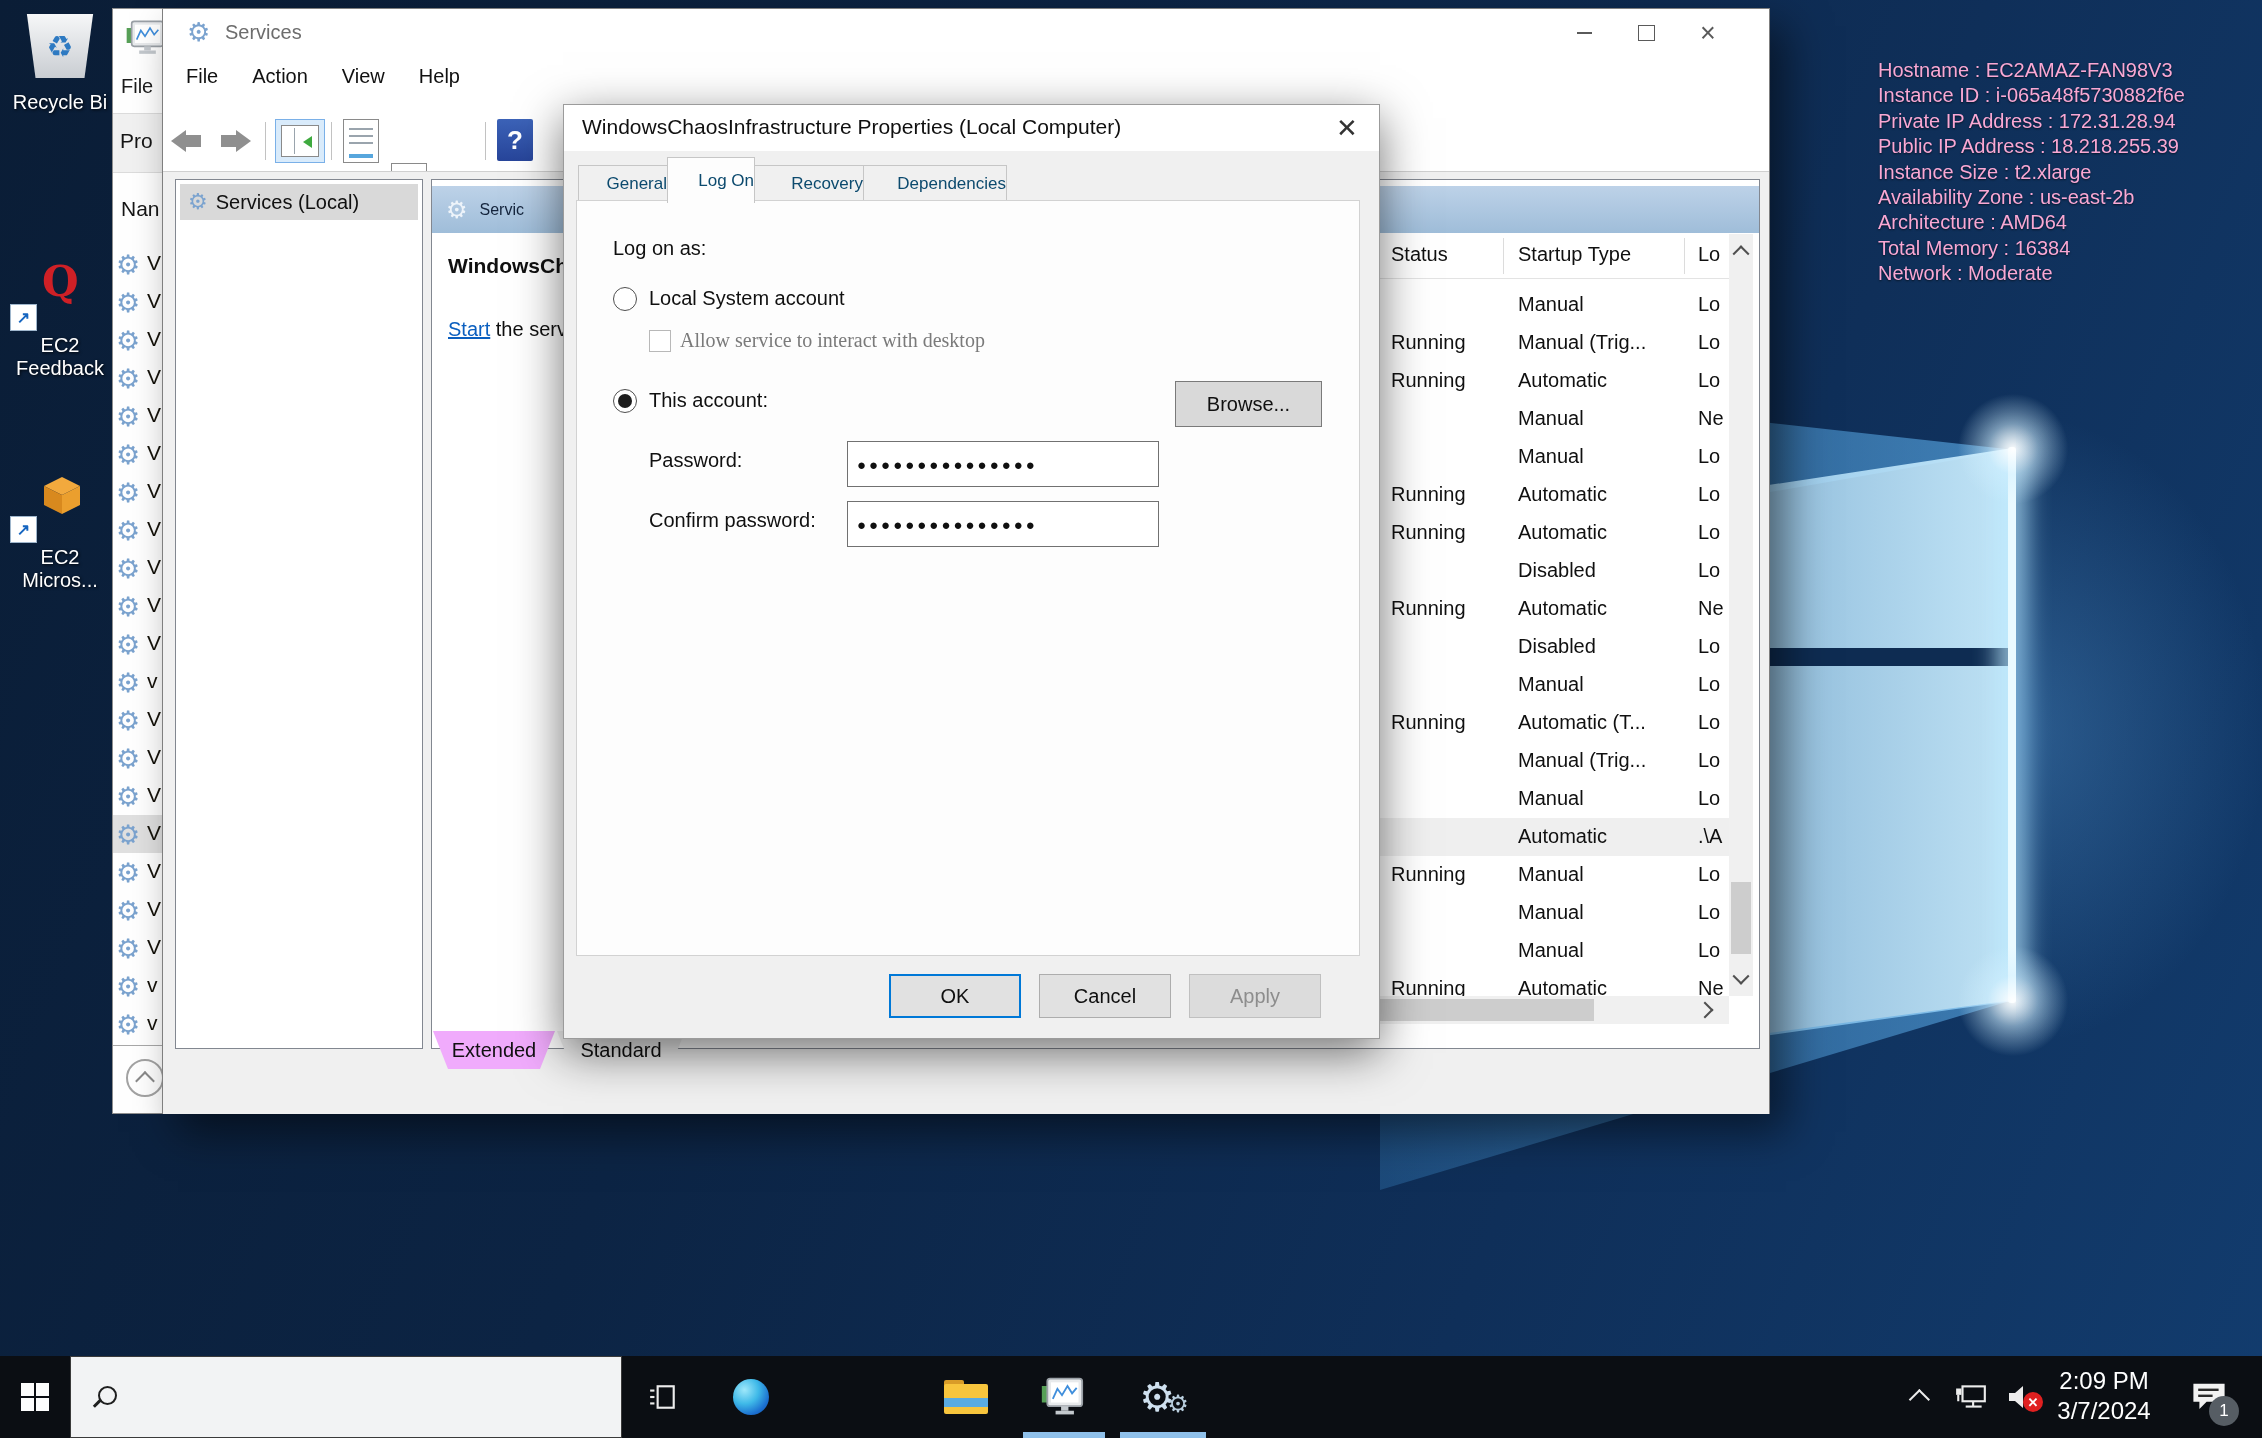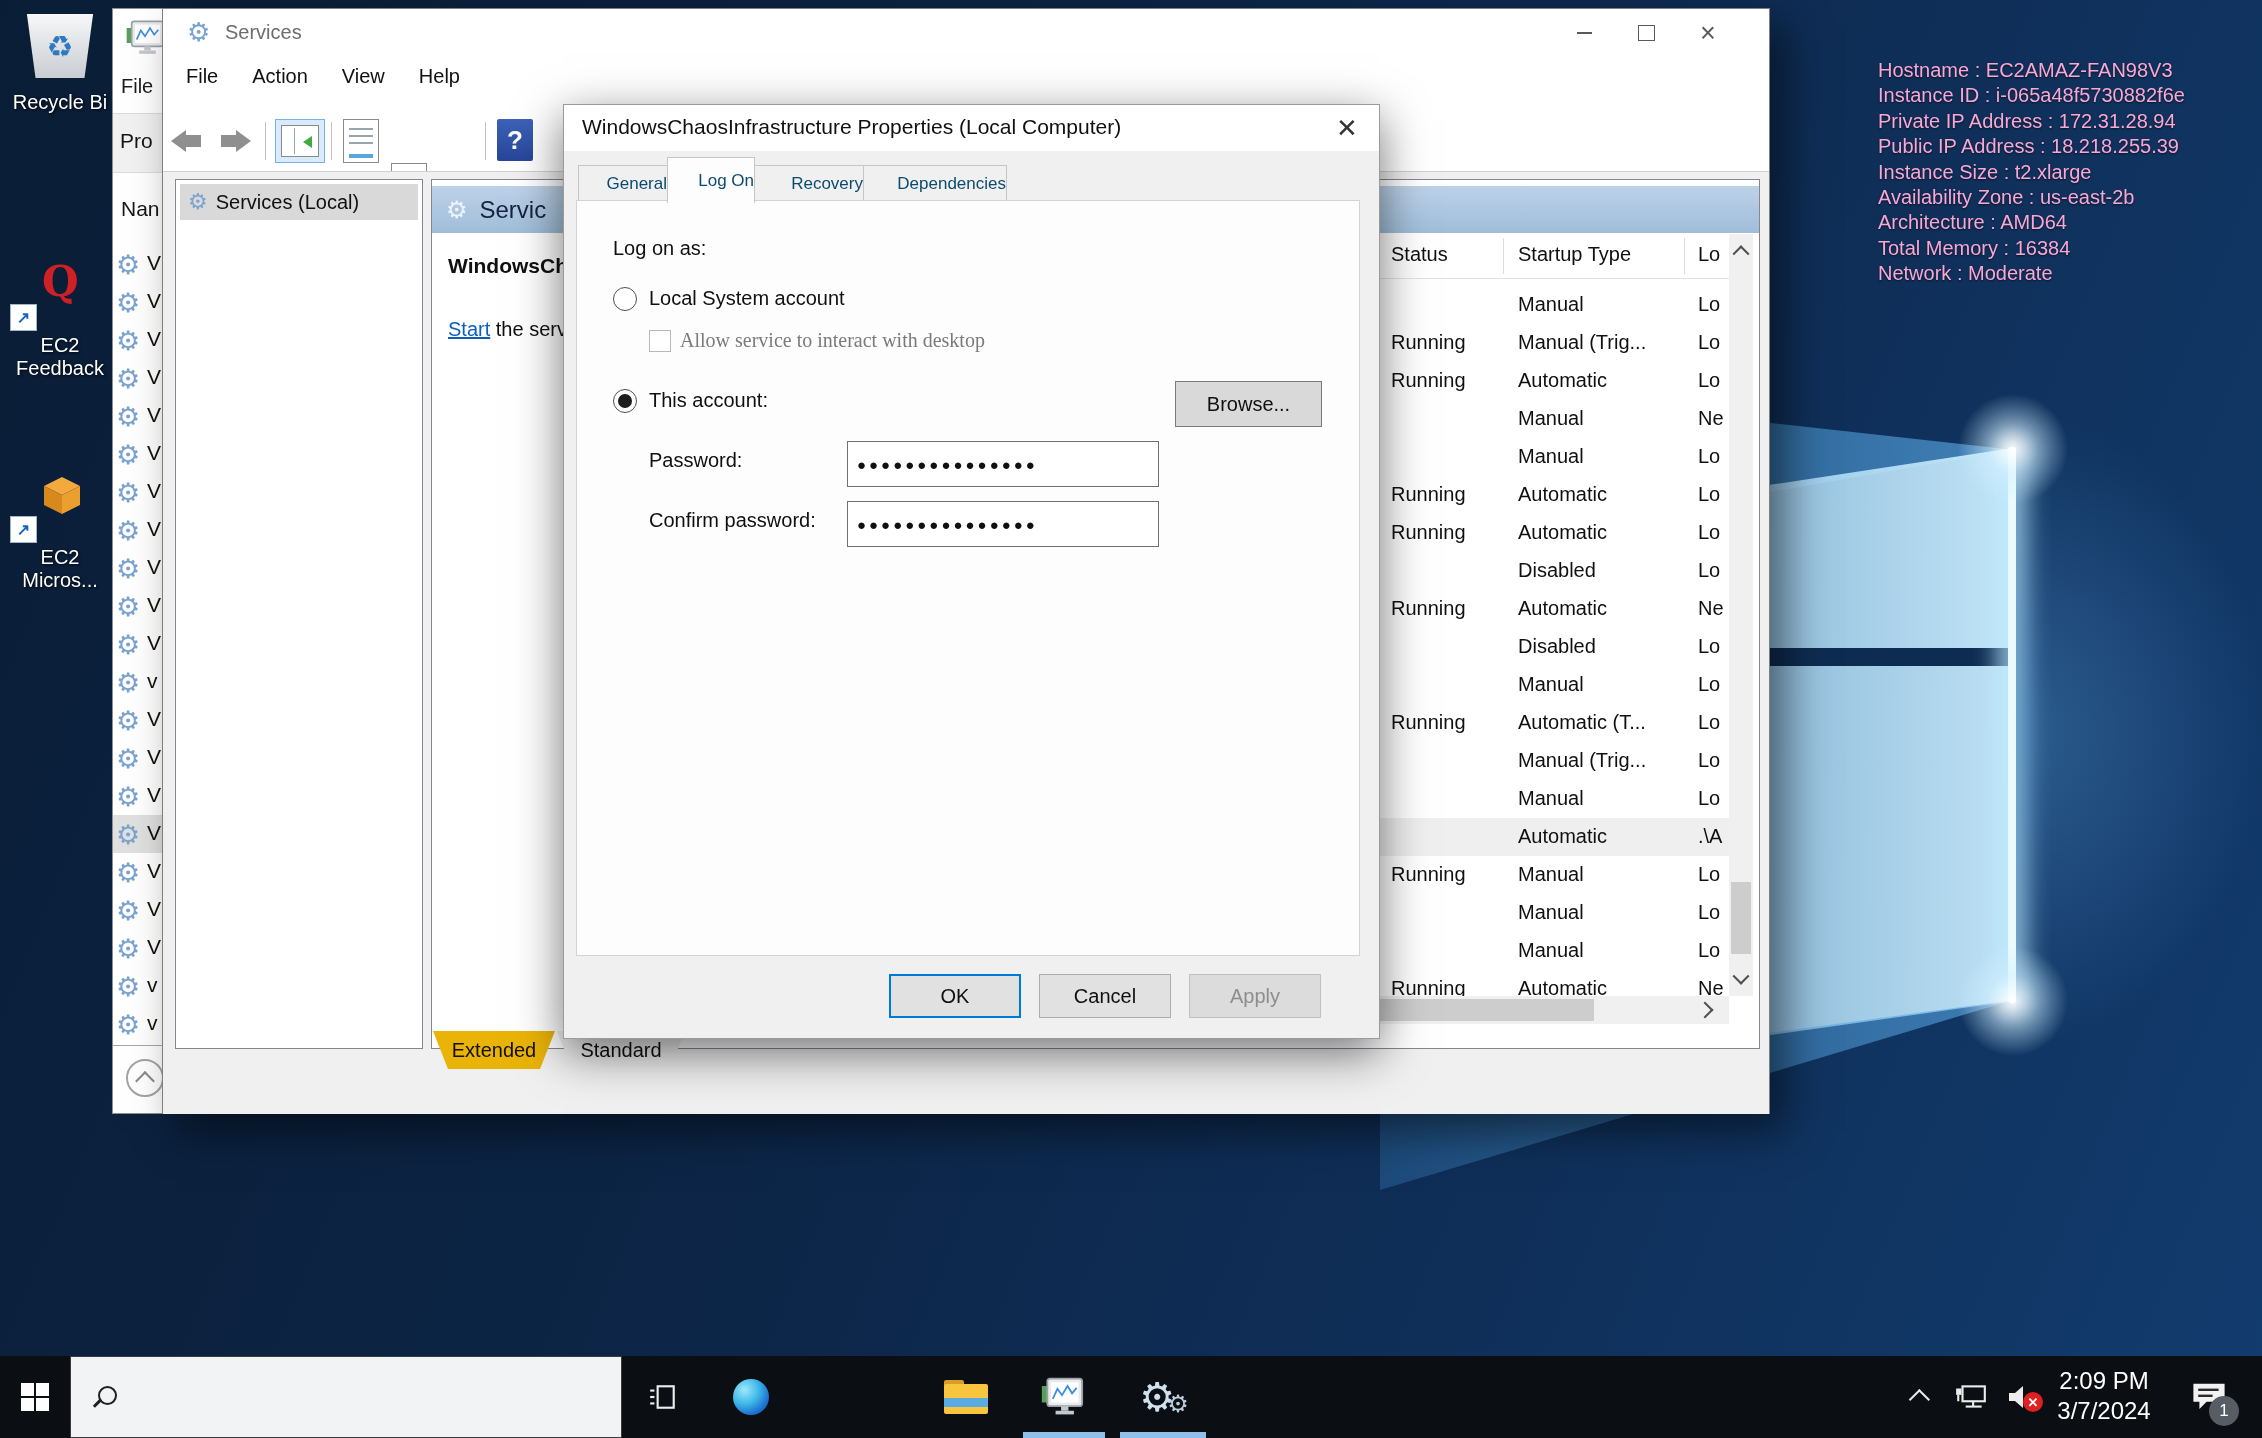--- a/index.html
+++ b/index.html
@@ -308,21 +308,21 @@
     <div class="abs" style="left:12px;top:170px;width:248px;height:870px;background:#fff;border:1px solid #828790;box-sizing:border-box;">
       <div style="margin:4px;height:36px;background:#d9d9d9;display:flex;align-items:center;">
         <span class="gear" style="font-size:22px;margin:0 8px 0 8px;">⚙</span>
         <span style="font-size:20px;color:#101010;">Services (Local)</span>
       </div>
     </div>
 
     <div class="abs" style="left:268px;top:170px;width:1329px;height:870px;background:#fff;border:1px solid #828790;box-sizing:border-box;">
       <div style="position:absolute;left:0;top:6px;width:100%;height:47px;background:linear-gradient(#bdd2e8,#9fbdd9);display:flex;align-items:center;">
         <span class="gear" style="font-size:24px;color:#eef4fa;margin:0 12px 0 14px;">⚙</span>
-        <span style="font-size:24px;color:#14243c;">Servic</span>
+        <span style="font-size:16px;color:#14243c;">Servic</span>
       </div>
       <div style="position:absolute;left:16px;top:74px;font-size:21px;font-weight:bold;color:#101010;white-space:nowrap;overflow:hidden;width:140px;">WindowsCh</div>
       <div style="position:absolute;left:16px;top:138px;font-size:20px;white-space:nowrap;overflow:hidden;width:140px;">
         <span style="color:#0b5fbf;text-decoration:underline;">Start</span><span style="color:#101010;"> the serv</span>
       </div>
     </div>
 
     <div class="abs" style="left:1211px;top:225px;width:355px;height:44px;background:#fff;border-bottom:1px solid #e3e3e3;">
       <span class="abs colhead" style="left:17px;top:9px;">Status</span>
       <span class="abs colhead" style="left:144px;top:9px;">Startup Type</span>
@@ -440,21 +440,21 @@
       </div>
     </div>
 
     <div class="abs sb" style="left:1211px;top:987px;width:355px;height:28px;">
       <div class="sb-thumb" style="left:0;top:3px;width:220px;height:22px;"></div>
       <div class="sb-btn" style="left:314px;top:0;width:34px;height:28px;">
         <div style="width:10px;height:10px;border-right:2px solid #505050;border-top:2px solid #505050;transform:rotate(45deg);"></div>
       </div>
     </div>
 
-    <div class="mtab" style="left:270px;top:1022px;width:122px;height:38px;background:#eab308;">
+    <div class="mtab" style="left:270px;top:1022px;width:122px;height:38px;background:#f0abfc;">
       <span>Extended</span>
     </div>
     <div class="mtab" style="left:394px;top:1022px;width:128px;height:38px;background:#f0f0f0;">
       <span>Standard</span>
     </div>
   </div>
 
   <div class="abs dlg" style="left:563px;top:104px;width:809px;height:933px;z-index:5;padding-left:6px;">
     <div class="abs" style="left:0;top:0;width:100%;height:46px;background:#fff;">
       <span class="abs" style="left:18px;top:10px;font-size:21px;color:#101010;white-space:nowrap;">WindowsChaosInfrastructure Properties (Local Computer)</span>

